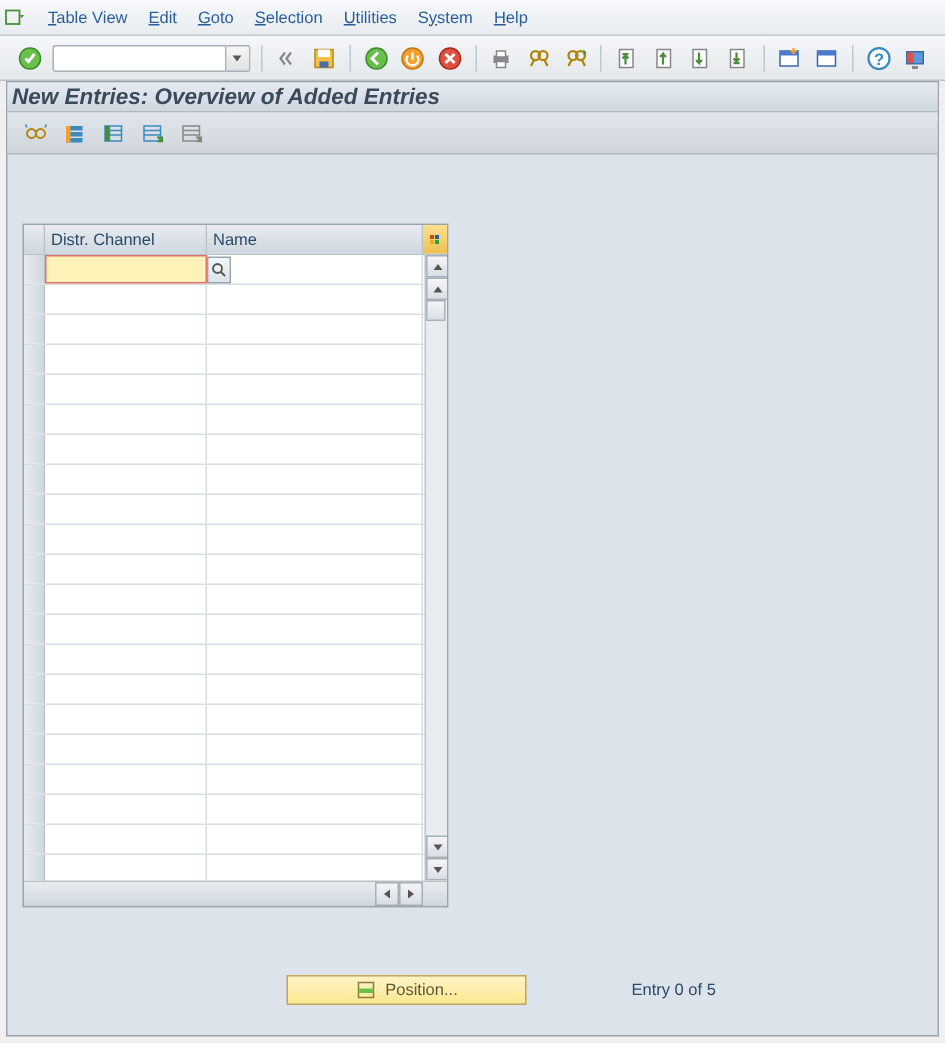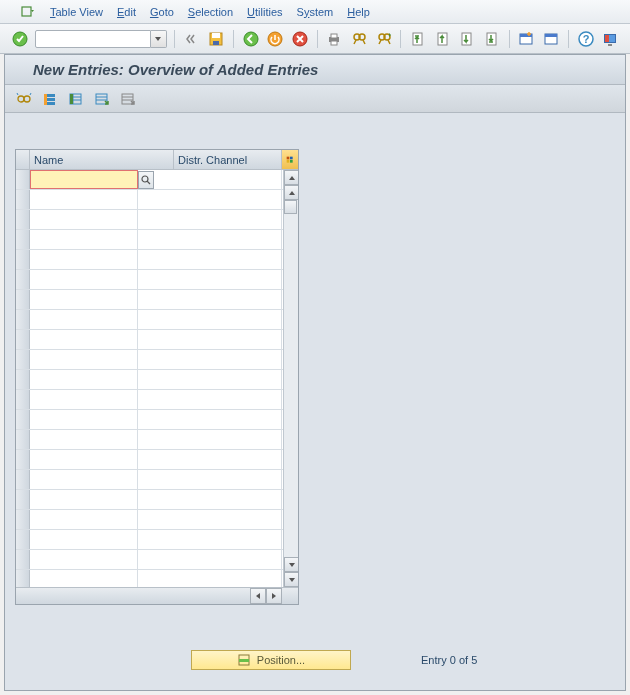--- a/index.html
+++ b/index.html
@@ -1,33 +1,33 @@
 <!DOCTYPE html>
 <html><head>
 <meta charset="utf-8">
 <style>
 * { box-sizing: border-box; margin: 0; padding: 0; }
 body { font-family: Arial, sans-serif; font-size: 11px; background: #f0f0f0; width: 630px; height: 695px; overflow: hidden; position: relative; }
 
-.menubar { display: flex; align-items: center; height: 24px; background: linear-gradient(#f7f9fb, #e8ecf0); border-bottom: 1px solid #c0c8d0; padding: 0 20px; gap: 14px; }
+.menubar { display: flex; align-items: center; height: 24px; background: linear-gradient(#f7f9fb, #e8ecf0); border-bottom: 1px solid #c0c8d0; padding: 0 2px; gap: 14px; }
 .menubar .app-icon { width: 16px; height: 16px; display: flex; align-items: center; justify-content: center; color: #4a8c3a; }
 .menubar .menu-item { color: #2a5d9e; cursor: default; }
 .menubar .menu-item .ul { text-decoration: underline; }
 
 .toolbar { display: flex; align-items: center; height: 30px; background: linear-gradient(#f5f7f9, #e4e8ec); border-bottom: 1px solid #b8c0c8; padding: 0 10px; gap: 5px; }
 .tb-icon { width: 20px; height: 20px; display: flex; align-items: center; justify-content: center; border-radius: 2px; }
 .tb-icon svg { display: block; }
 .combo { display: flex; align-items: center; }
 .combo input { width: 116px; height: 18px; border: 1px solid #a8b0b8; border-radius: 2px 0 0 2px; padding: 0 4px; font-size: 11px; }
 .combo .dd { width: 16px; height: 18px; border: 1px solid #a8b0b8; border-left: none; border-radius: 0 2px 2px 0; background: linear-gradient(#f8f8f8,#e0e0e0); display: flex; align-items: center; justify-content: center; }
 .sep { width: 1px; height: 18px; background: #c0c8d0; margin: 0 2px; }
 
 .content-wrap { position: absolute; top: 54px; left: 4px; right: 4px; bottom: 4px; border: 1px solid #9aa4ae; background: #dde3ea; }
 
-.title-bar { height: 30px; background: linear-gradient(#e6ebf1, #cfd7df); border-bottom: 1px solid #b0b8c0; display: flex; align-items: center; padding: 0 28px; font-size: 15px; font-style: italic; font-weight: bold; color: #3a4a5a; }
+.title-bar { height: 20px; background: linear-gradient(#e6ebf1, #cfd7df); border-bottom: 1px solid #b0b8c0; display: flex; align-items: center; padding: 0 3px; font-size: 15px; font-style: italic; font-weight: bold; color: #3a4a5a; }
 
 .sub-toolbar { height: 28px; background: linear-gradient(#e0e6ec, #d0d6dc); border-bottom: 1px solid #b0b8c0; display: flex; align-items: center; padding: 0 10px; gap: 8px; }
 .sub-toolbar .tb-icon { width: 18px; height: 18px; }
 
 .table-area { position: absolute; top: 94px; left: 10px; width: 284px; height: 456px; background: #fff; border: 1px solid #9aa4ae; }
 .thead { display: flex; height: 20px; border-bottom: 1px solid #b8c0c8; }
 .th { background: linear-gradient(#e8ecf0, #cfd7df); border-right: 1px solid #b8c0c8; display: flex; align-items: center; padding: 0 4px; color: #2a4a6a; font-size: 11px; }
 .th-sel { width: 14px; }
 .th1 { width: 108px; }
 .th2 { flex: 1; }
@@ -245,22 +245,22 @@
           <rect x="2" y="3" width="11" height="10" fill="none" stroke="#888"></rect>
           <path d="M2 6 L13 6 M2 9 L13 9" stroke="#888"></path>
           <path d="M11 10 L14 13 M14 10 L14 13 L11 13" stroke="#888" stroke-width="1.5" fill="none"></path>
         </svg>
       </span>
   </div>
 
   <div class="table-area">
     <div class="thead">
       <div class="th th-sel"></div>
+      <div class="th th1">Distr. Channel</div>
       <div class="th th2">Name</div>
-      <div class="th th1">Distr. Channel</div>
       <div class="th th-cfg">
           <svg width="12" height="12" viewBox="0 0 12 12">
             <rect x="1" y="1" width="4" height="4" fill="#c05010"></rect>
             <rect x="6" y="1" width="4" height="4" fill="#2060b0"></rect>
             <rect x="1" y="6" width="4" height="4" fill="#e0b020"></rect>
             <rect x="6" y="6" width="4" height="4" fill="#30a040"></rect>
           </svg>
         </div>
     </div>
     <div class="tbody" id="tbody">

